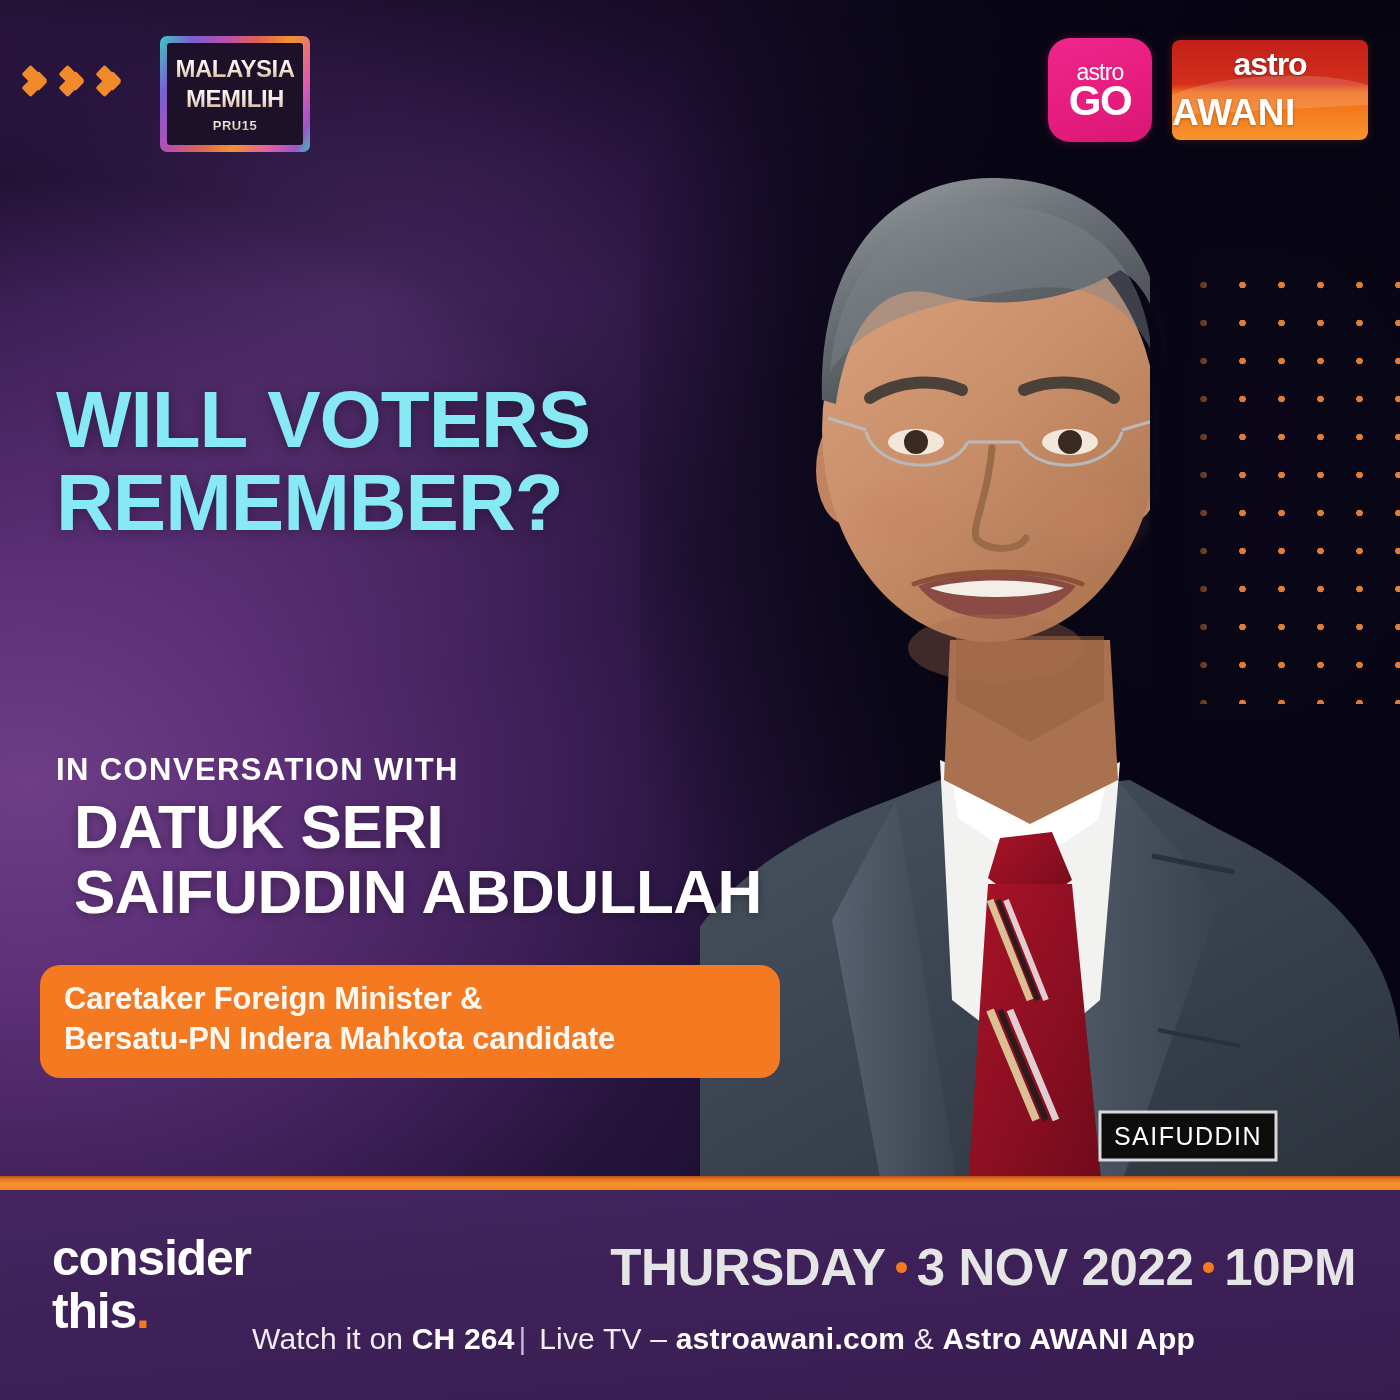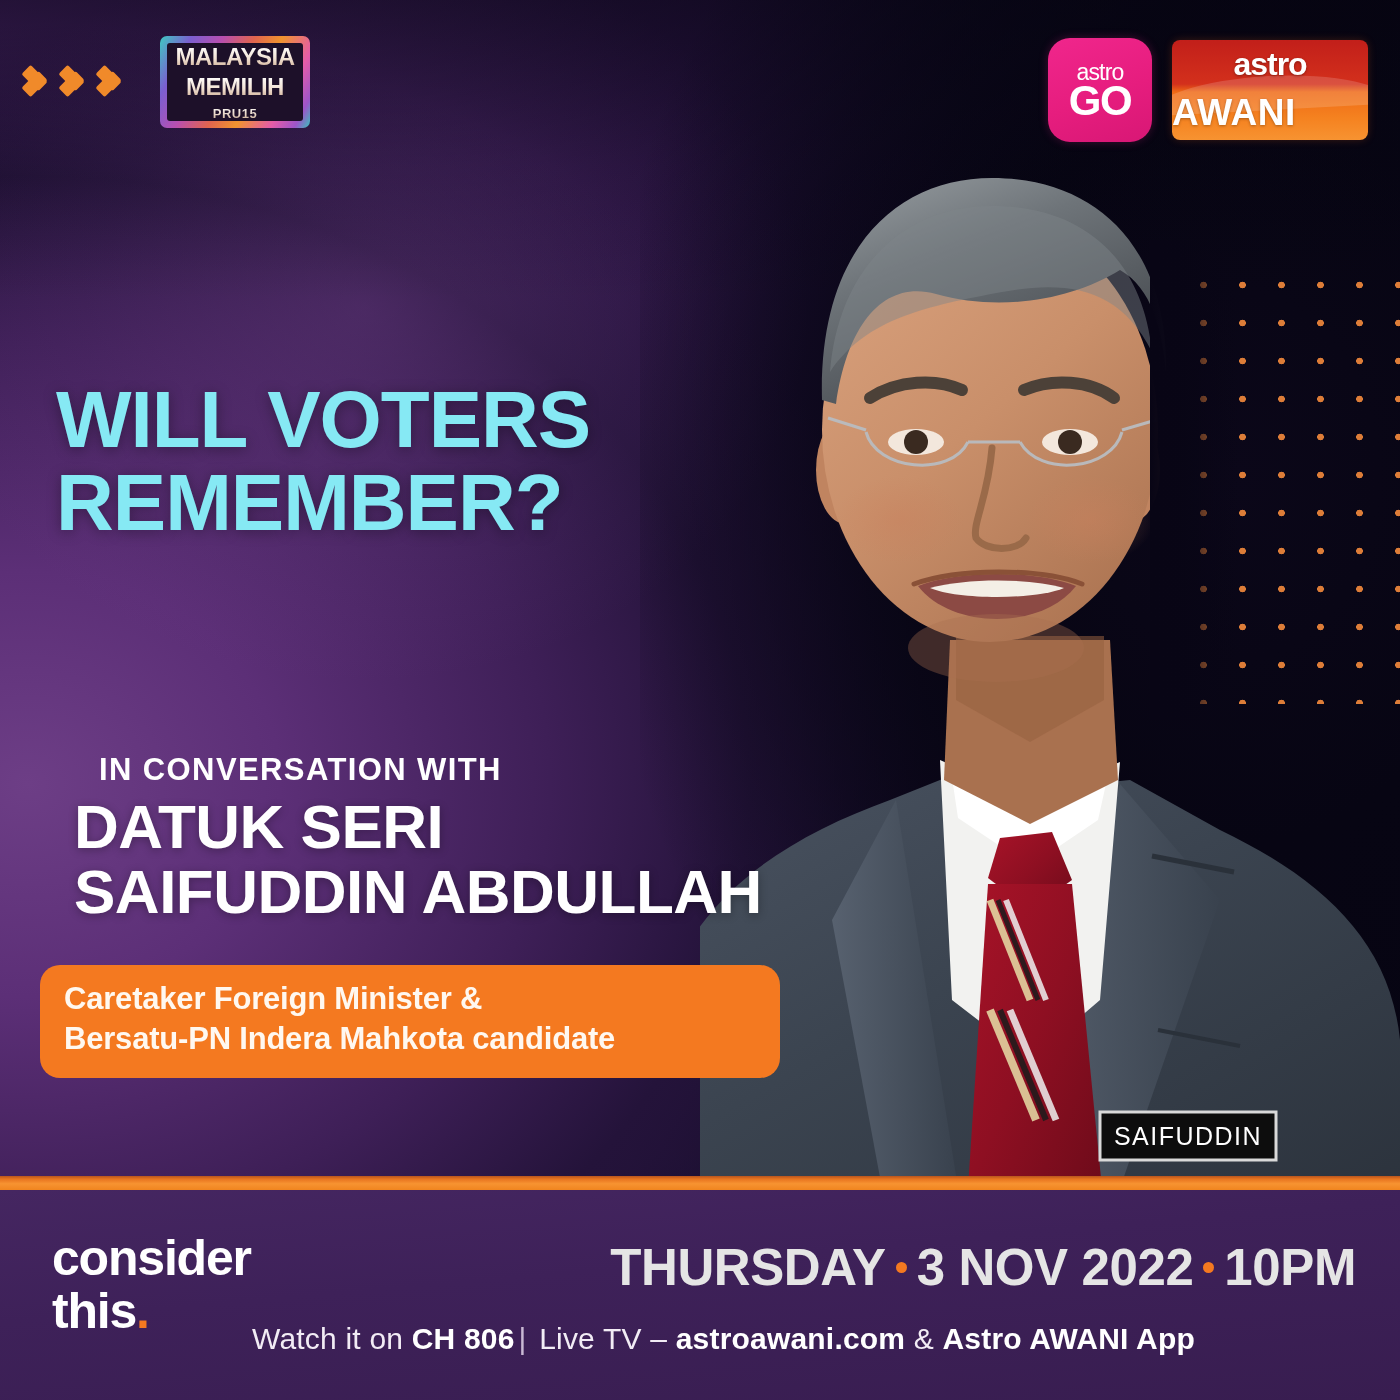--- a/index.html
+++ b/index.html
@@ -78,21 +78,21 @@
     background: #f08a2a;
     border-radius: 2px;
   }
   .chev::before { top: 11px; transform: rotate(45deg); transform-origin: 0% 50%; }
   .chev::after  { top: 34px; transform: rotate(-45deg); transform-origin: 0% 50%; }
 
   
   .mm-logo {
     position: absolute;
     left: 160px; top: 36px;
-    width: 150px; height: 92px;
+    width: 150px; height: 116px;
     padding: 7px;
     box-sizing: border-box;
     background: linear-gradient(118deg, #3ec9c1 0%, #7b5fd0 16%, #b84fb0 32%, #e0644f 48%, #f0932f 62%, #e45ca8 80%, #9d55c9 92%, #38c2bd 100%);
     border-radius: 7px;
   }
   .mm-inner {
     width: 100%; height: 100%;
     background: #1d1029;
     border-radius: 3px;
     display: flex;
@@ -216,21 +216,20 @@
   }
 
   
   .guest-pre {
     position: absolute;
     left: 56px; top: 752px;
     color: #ffffff;
     font-size: 31px;
     font-weight: 700;
     letter-spacing: 1.4px;
-    margin-left: 43px;
   }
   .guest-name {
     position: absolute;
     left: 54px; top: 794px;
     color: #ffffff;
     font-size: 62px;
     font-weight: 700;
     line-height: 1.05;
     letter-spacing: -0.5px;
     text-shadow: 0 2px 10px rgba(0,0,0,0.3);
@@ -473,20 +472,20 @@
   <div class="footer"></div>
 
   <div class="ct-logo">
     <div>consider</div>
     <div>
       <span>this</span><span class="ct-dot">.</span>
     </div>
   </div>
 
   <div class="watch-line">
-    <span>Watch it on </span><b>CH 806</b><span class="watch-sep">|</span><span> Live TV – </span><b>astroawani.com</b><span> &amp; </span><b>Astro AWANI App</b>
+    <span>Watch it on </span><b>CH 264</b><span class="watch-sep">|</span><span> Live TV – </span><b>astroawani.com</b><span> &amp; </span><b>Astro AWANI App</b>
   </div>
 
   <div class="date-line">
     <span>THURSDAY</span><span class="date-bullet"></span><span>3 NOV 2022</span><span class="date-bullet"></span><span>10PM</span>
   </div>
 
 </div>
 
 </body></html>

